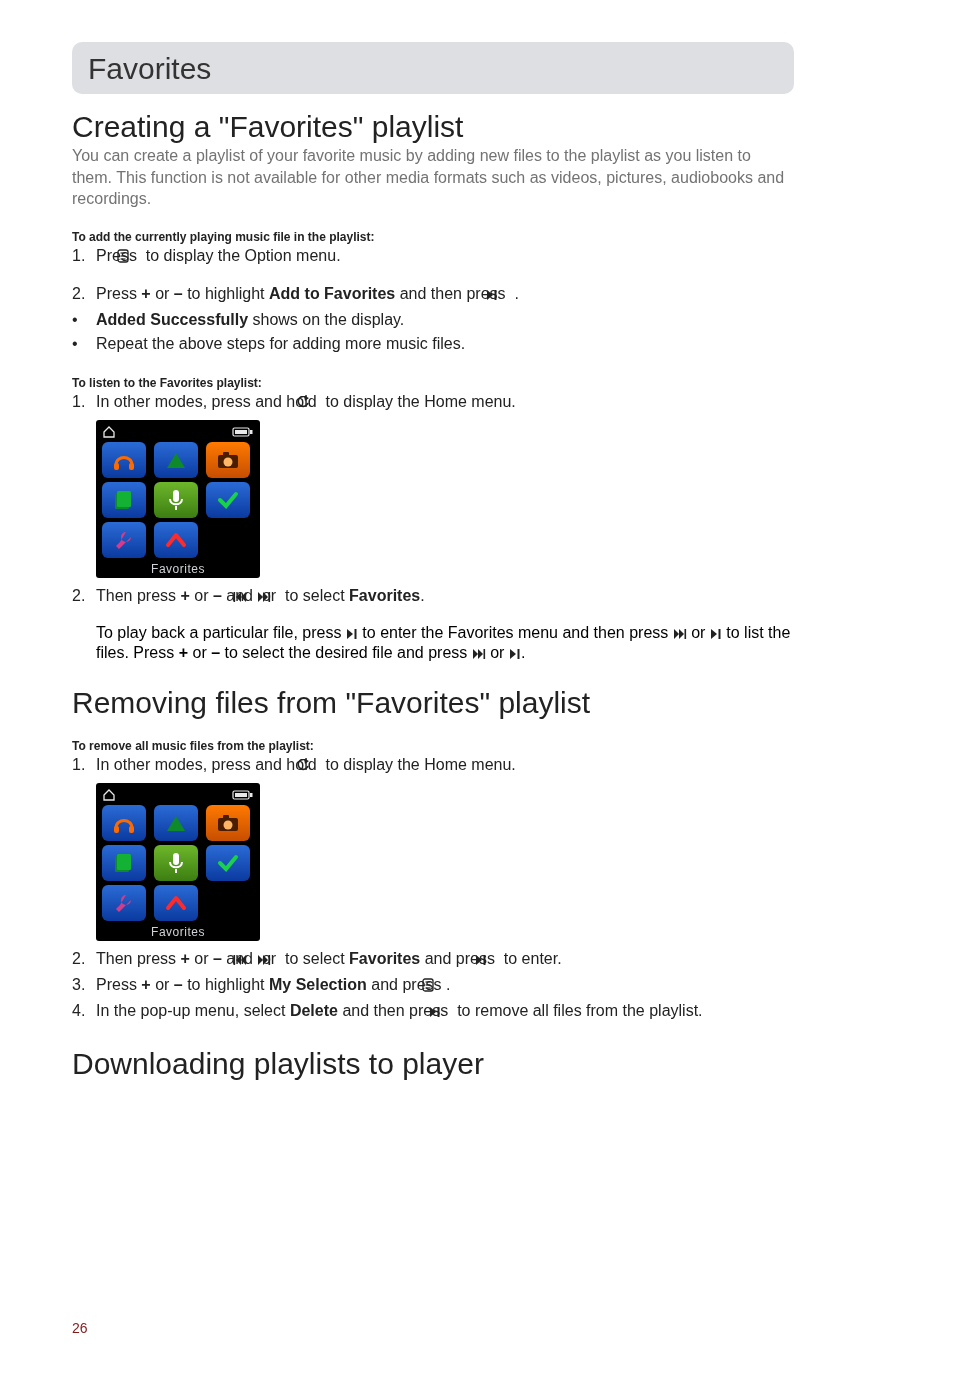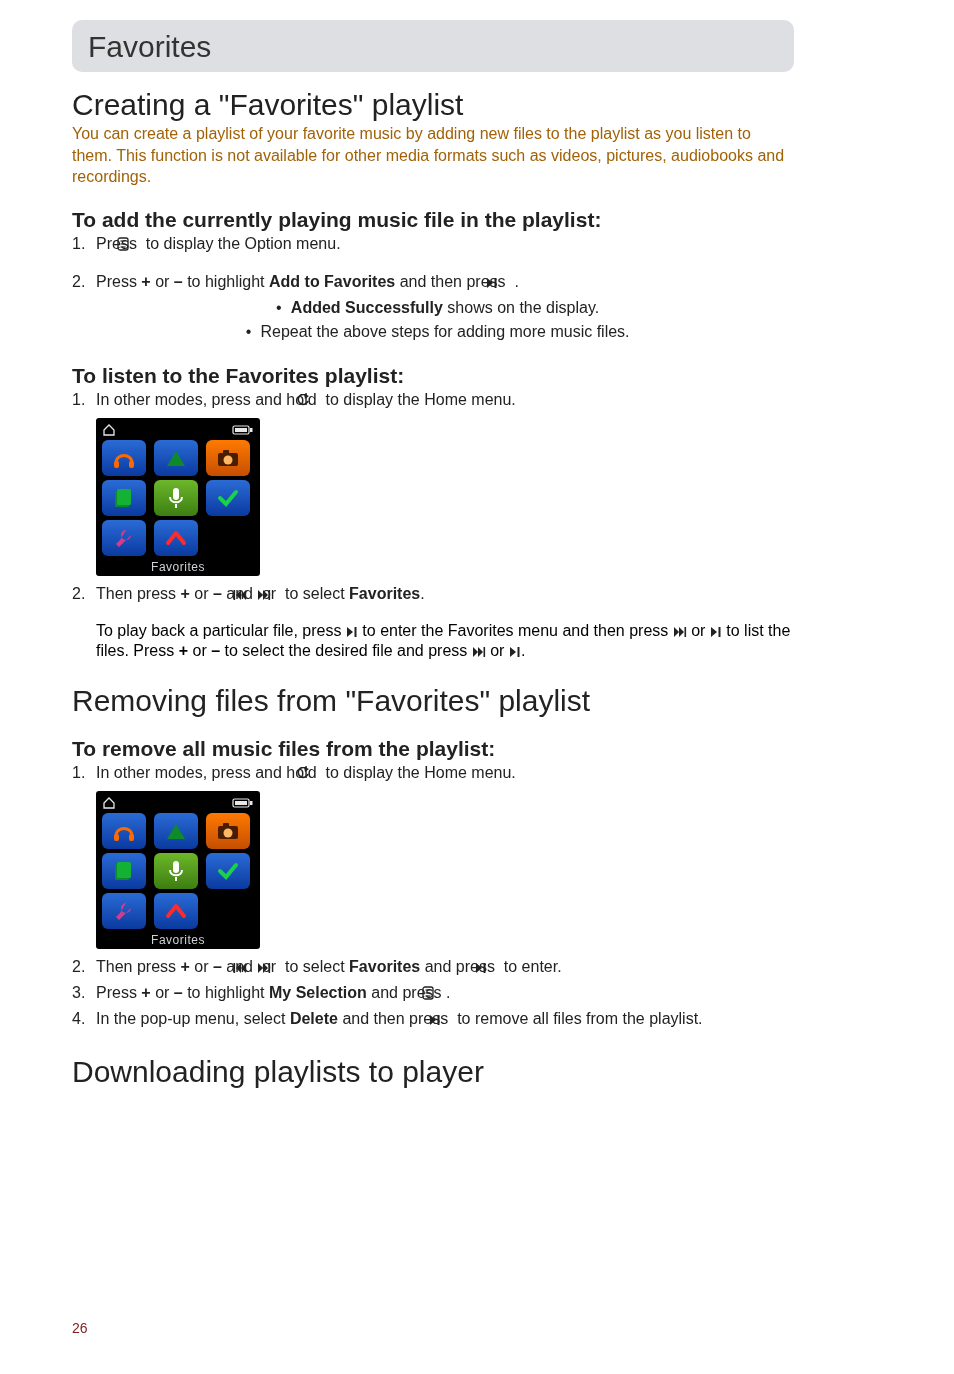--- a/index.html
+++ b/index.html
@@ -1,28 +1,28 @@
 <!DOCTYPE html>
 <html><head>
 <meta charset="utf-8">
 <style>
   * { box-sizing: border-box; margin: 0; padding: 0; }
   html, body { width: 954px; height: 1374px; background: #fff; font-family: "Segoe UI", "Helvetica Neue", Arial, sans-serif; }
-  .page { width: 858px; height: 1374px; padding: 20px 64px 40px 72px; position: relative; border-radius: 20px; }
+  .page { width: 858px; height: 1374px; padding: 42px 64px 40px 72px; position: relative; border-radius: 20px; }
   .section-bar {
     background: #dedfe2; border-radius: 10px; padding: 10px 18px 8px 16px; margin-bottom: 16px;
   }
   .section-bar .title { font-size: 30px; color: #333; font-weight: 400; }
   h2.big { font-size: 30px; color: #222; font-weight: 400; margin-top: 8px; line-height: 1.1; }
-  p.body { font-size: 16px; color: #a16207; line-height: 1.35; margin-top: 2px; }
+  p.body { font-size: 16px; color: #737373; line-height: 1.35; margin-top: 2px; }
   .bold { font-weight: 700; }
-  .sub { font-size: 21px; font-weight: 700; color: #222; margin-top: 20px; }
+  .sub { font-size: 12px; font-weight: 700; color: #222; margin-top: 20px; }
   .ol-item, .ul-item { font-size: 16px; color: #222; line-height: 1.5; }
   .ol-item { padding-left: 24px; text-indent: -24px; }
-  .ul-item { padding-left: 24px; text-indent: -24px; text-align: center; }
+  .ul-item { padding-left: 24px; text-indent: -24px; }
   .bullet { display: inline-block; width: 24px; text-indent: 0; }
   .indent-block { margin-left: 24px; margin-top: 14px; }
   .icon-inline { display: inline-block; vertical-align: -2px; }
 
   
   .home-menu { margin-left: 24px; margin-top: 4px; width: 164px; background: #000; padding: 6px 6px 2px 6px; border-radius: 3px; }
   .home-top { display: flex; justify-content: space-between; align-items: center; height: 12px; }
   .home-top svg { display: block; }
   .hm-row { display: flex; gap: 8px; margin-top: 4px; }
   .hm-cell { width: 44px; height: 36px; border-radius: 6px; display: flex; align-items: center; justify-content: center; }

